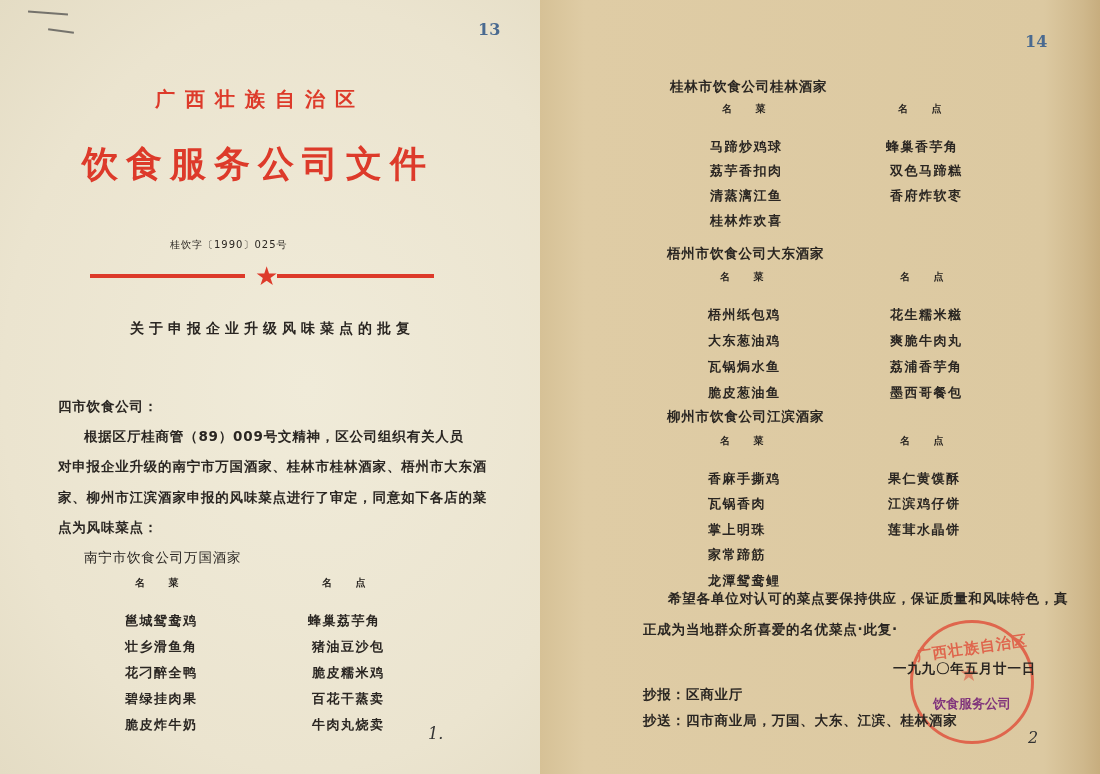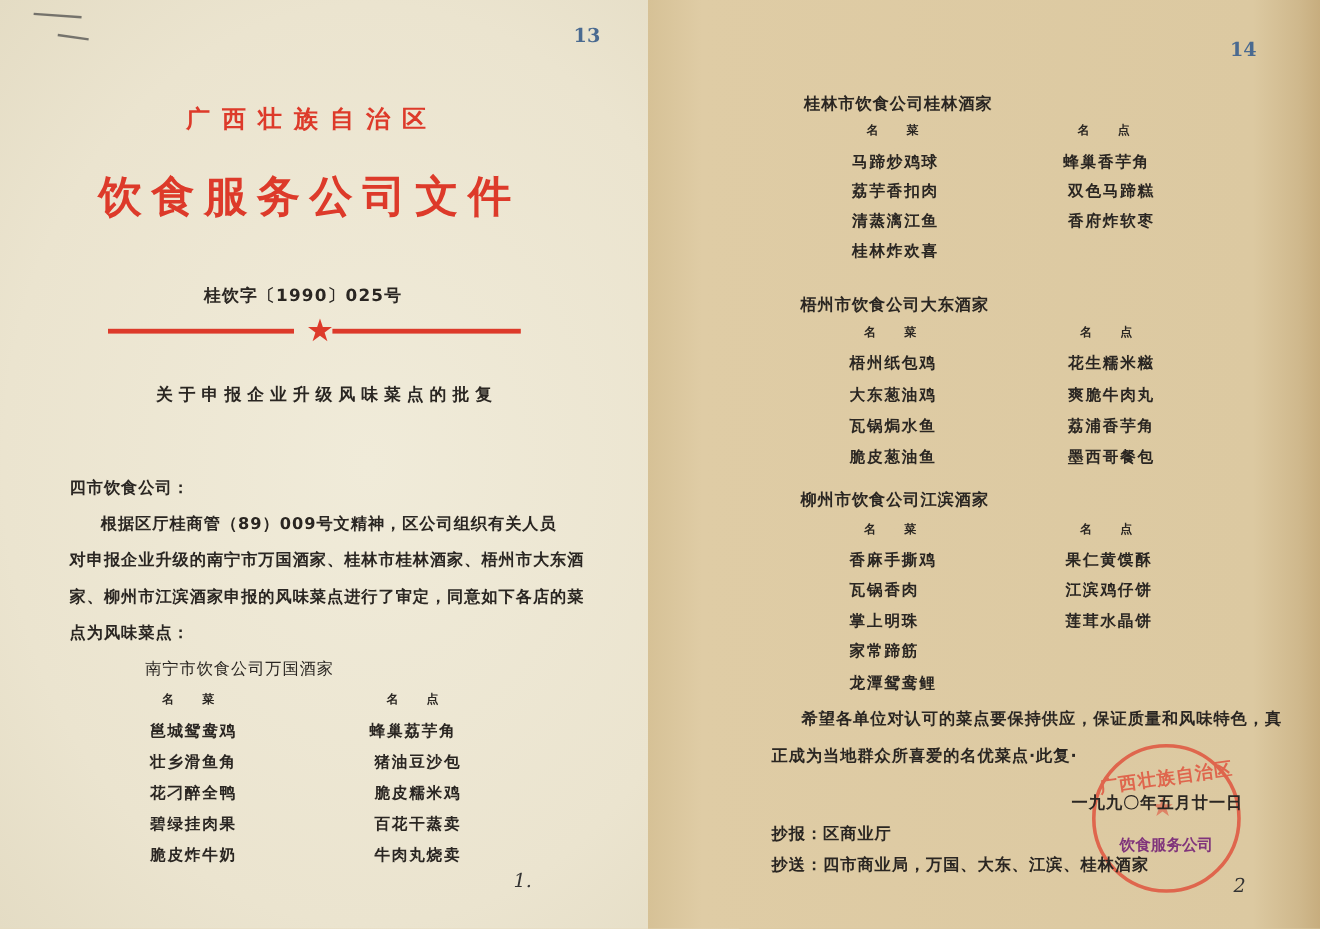--- a/index.html
+++ b/index.html
@@ -9,26 +9,26 @@
     #left-page { left:0; width:616px; background:#ede7d3;
       background-image: radial-gradient(ellipse at 50% 50%, #f0ebd9 0%, #ebe4cf 70%, #e4dcc4 100%); }
     #right-page { left:540px; width:560px; background:#dcc9a0;
       background-image: linear-gradient(90deg, #d6c196 0%, #dfcca5 8%, #dcc9a1 90%, #cfb88c 97%, #c7ad7e 100%); }
     .abs { position:absolute; white-space:nowrap; }
     .red { color:#dd3a2a; }
     .ink { color:#2a2622; }
     .pagenum { font-family:"DejaVu Serif", serif; font-weight:bold; color:#4a6a90; font-size:16px; }
     .hdr-sub { font-size:20px; font-weight:bold; letter-spacing:10px; }
     .hdr-main { font-size:36px; font-weight:bold; letter-spacing:8px; font-family:"DejaVu Serif", serif; }
-    .docno { font-size:14px; font-weight:bold; letter-spacing:1px; }
+    .docno { font-size:10px; font-weight:normal; letter-spacing:1px; }
     .rule { position:absolute; height:4px; background:#dd3a2a; }
     .star { position:absolute; color:#dd3a2a; font-size:26px; line-height:26px; }
     .title { font-size:14px; font-weight:bold; letter-spacing:5px; }
     .body-txt { font-size:13.5px; font-weight:bold; letter-spacing:0.8px; }
-    .dish { font-size:13px; font-weight:bold; letter-spacing:1.5px; }
+    .dish { font-size:13px; font-weight:bold; letter-spacing:1.5px;margin-top:12px; }
     .colhdr { font-size:10px; font-weight:bold; letter-spacing:10px; }
     .scribble { position:absolute; height:2px; background:#444; opacity:0.7; }
     .stamp { position:absolute; left:910px; top:620px; width:118px; height:118px; border:3px solid #e0553f;
       border-radius:50%; opacity:0.85; }
     .stamp-top { position:absolute; left:0; top:16px; width:118px; text-align:center; color:#e0553f;
       font-size:15px; font-weight:bold; letter-spacing:1px; transform:rotate(-8deg); }
     .stamp-star { position:absolute; left:46px; top:38px; color:#e0553f; font-size:22px; opacity:0.7; }
     .stamp-bottom { position:absolute; left:0; top:72px; width:118px; text-align:center; color:#701a75;
       font-size:13px; font-weight:bold; letter-spacing:0px; }
     .hand { font-family:"DejaVu Serif", serif; font-style:italic; color:#333; }
@@ -53,21 +53,21 @@
 
   <div class="abs ink title" style="left:130px;top:320px;">关于申报企业升级风味菜点的批复</div>
 
   <div class="abs ink body-txt" style="left:58px;top:398px;">四市饮食公司：</div>
 
   <div class="abs ink body-txt" style="left:84px;top:428px;">根据区厅桂商管（89）009号文精神，区公司组织有关人员</div>
   <div class="abs ink body-txt" style="left:58px;top:458px;">对申报企业升级的南宁市万国酒家、桂林市桂林酒家、梧州市大东酒</div>
   <div class="abs ink body-txt" style="left:58px;top:489px;">家、柳州市江滨酒家申报的风味菜点进行了审定，同意如下各店的菜</div>
   <div class="abs ink body-txt" style="left:58px;top:519px;">点为风味菜点：</div>
 
-  <div class="abs ink body-txt" style="left:84px;top:549px;font-weight:normal;margin-left:37px;">南宁市饮食公司万国酒家</div>
+  <div class="abs ink body-txt" style="left:84px;top:549px;font-weight:normal;">南宁市饮食公司万国酒家</div>
 
   <div class="abs ink colhdr" style="left:135px;top:576px;">名 菜</div>
   <div class="abs ink colhdr" style="left:322px;top:576px;">名 点</div>
 
   <div class="abs ink dish" style="left:125px;top:600px;">邕城鸳鸯鸡</div>
   <div class="abs ink dish" style="left:125px;top:626px;">壮乡滑鱼角</div>
   <div class="abs ink dish" style="left:125px;top:652px;">花刁醉全鸭</div>
   <div class="abs ink dish" style="left:125px;top:678px;">碧绿挂肉果</div>
   <div class="abs ink dish" style="left:125px;top:704px;">脆皮炸牛奶</div>
 

